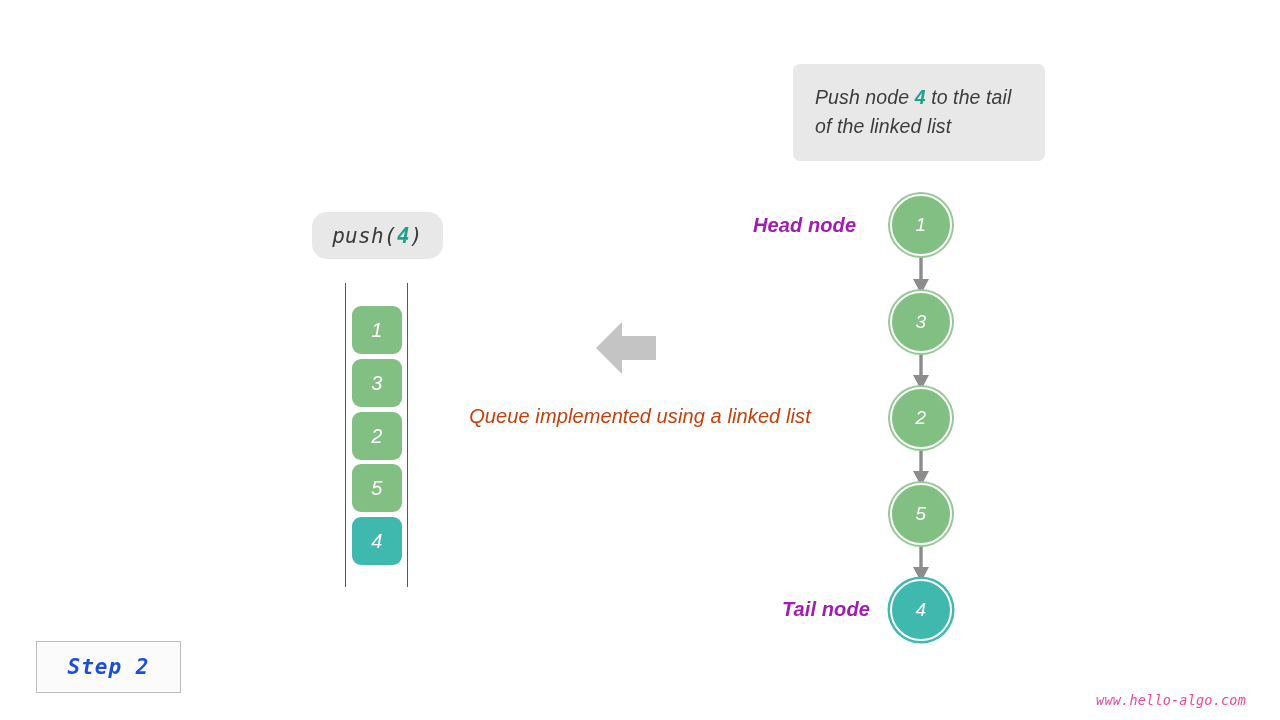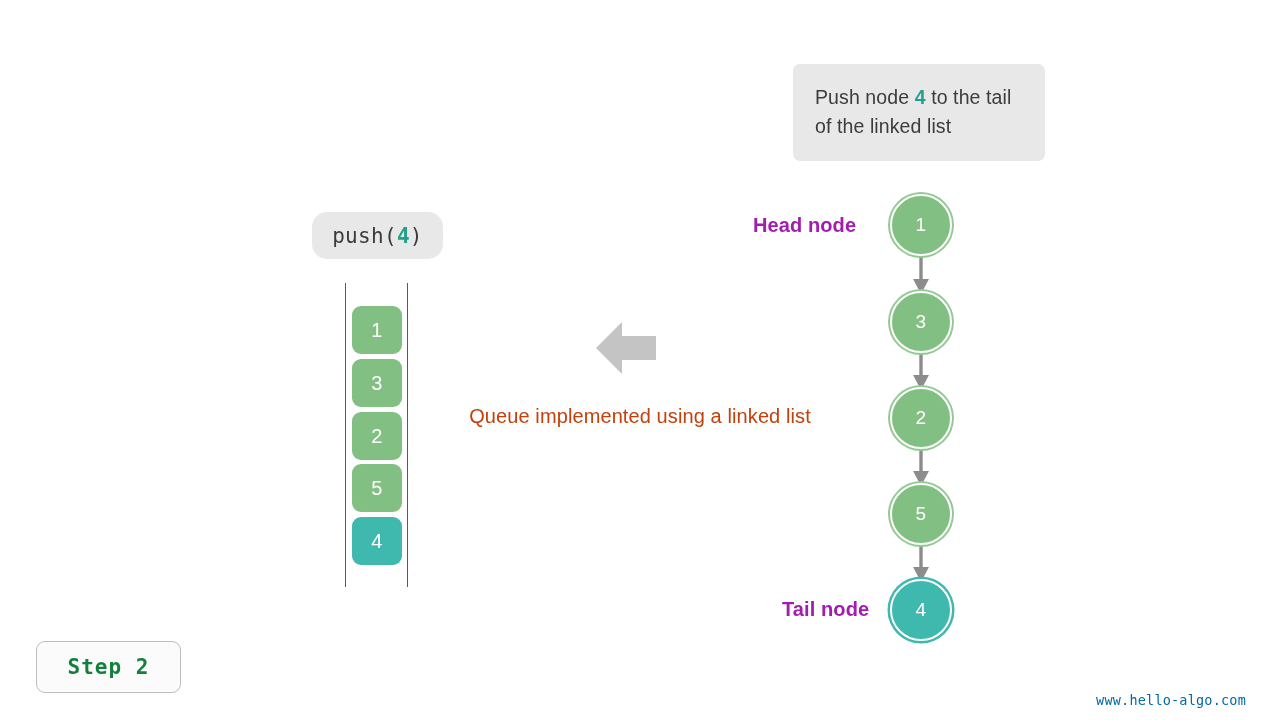--- a/index.html
+++ b/index.html
@@ -10,21 +10,21 @@
   body {
     width: 1280px;
     height: 720px;
     position: relative;
     overflow: hidden;
     font-family: "Liberation Sans", sans-serif;
     -webkit-font-smoothing: antialiased;
   }
 
   
-  .abs { position: absolute; }
+  .abs { position: absolute; font-style: italic; }
 
   
   #callout {
     left: 793px;
     top: 64px;
     width: 252px;
     box-sizing: border-box;
     padding: 19px 22px 20px 22px;
     background: #e8e8e8;
     border-radius: 7px;
@@ -138,38 +138,38 @@
 
   
   #step-badge {
     left: 36px;
     top: 641px;
     width: 145px;
     height: 52px;
     box-sizing: border-box;
     background: #fbfbfb;
     border: 1.4px solid #bdbdbd;
-    border-radius: 9px;
+    border-radius: 0;
     display: flex;
     align-items: center;
     justify-content: center;
     font-family: "DejaVu Sans Mono", monospace;
     font-size: 21px;
     font-weight: bold;
-    color: #15803d;
+    color: #1d4ed8;
     letter-spacing: 1px;
   }
 
   
   #watermark {
     right: 34px;
     bottom: 12px;
     font-family: "DejaVu Sans Mono", monospace;
     font-size: 13.5px;
-    color: #0369a1;
+    color: #ec4899;
     letter-spacing: 0.2px;
   }
 </style>
 </head>
 <body>
 
 <div class="abs" id="callout"><span>Push node </span><span class="hl">4</span><span> to the tail of the linked list</span></div>
 
 <div class="abs" id="op-chip">
     <span>push</span>

